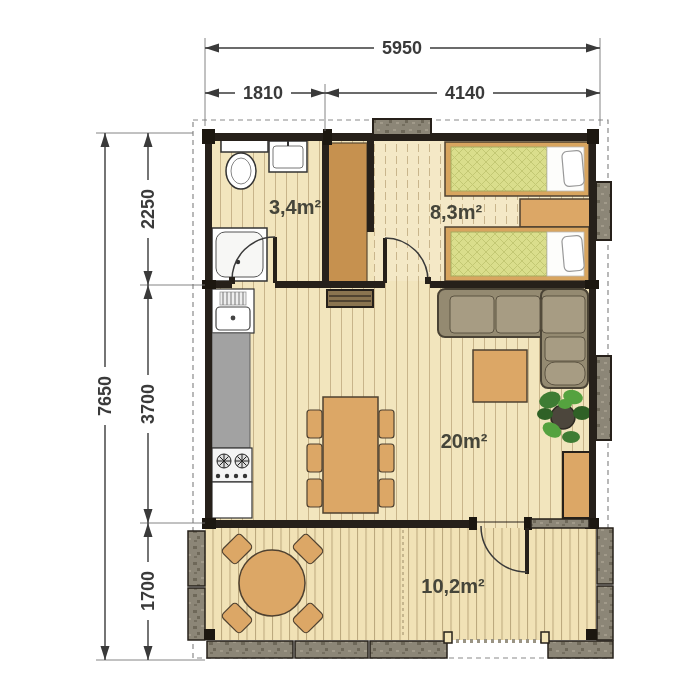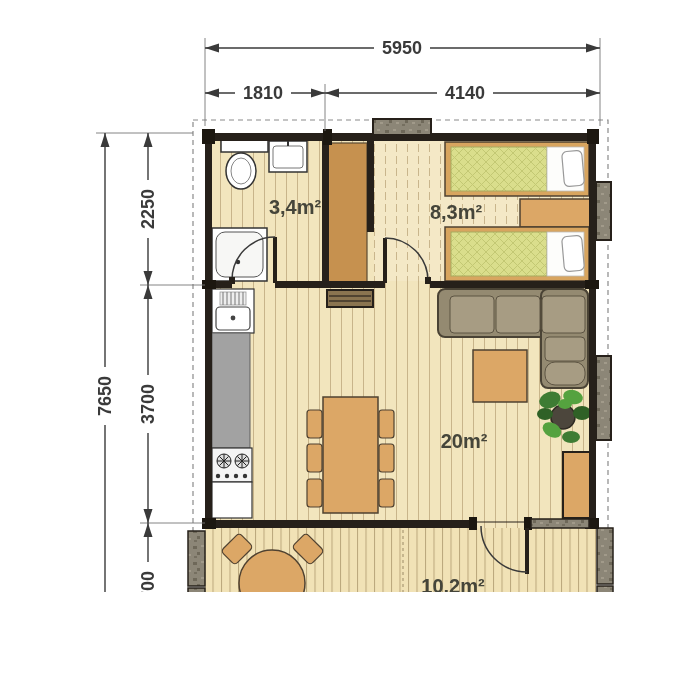--- a/index.html
+++ b/index.html
@@ -1,16 +1,16 @@
 <!DOCTYPE html>
 <html><head>
 <meta charset="utf-8">
 <style>
   html,body{margin:0;padding:0;background:#ffffff;}
-  #stage{width:700px;height:592px;position:relative;background:#fff;}
+  #stage{width:700px;height:700px;position:relative;background:#fff;}
   svg text{font-family:"Liberation Sans","DejaVu Sans",sans-serif;font-weight:bold;}
   .dim-text{font-size:18px;fill:#3a3a3a;}
   .area-text{font-size:20px;fill:#45453a;}
 </style>
 </head>
 <body>
 
 <div id="stage">
 <svg viewBox="0 0 700 700" width="700" height="700">
   <defs>

